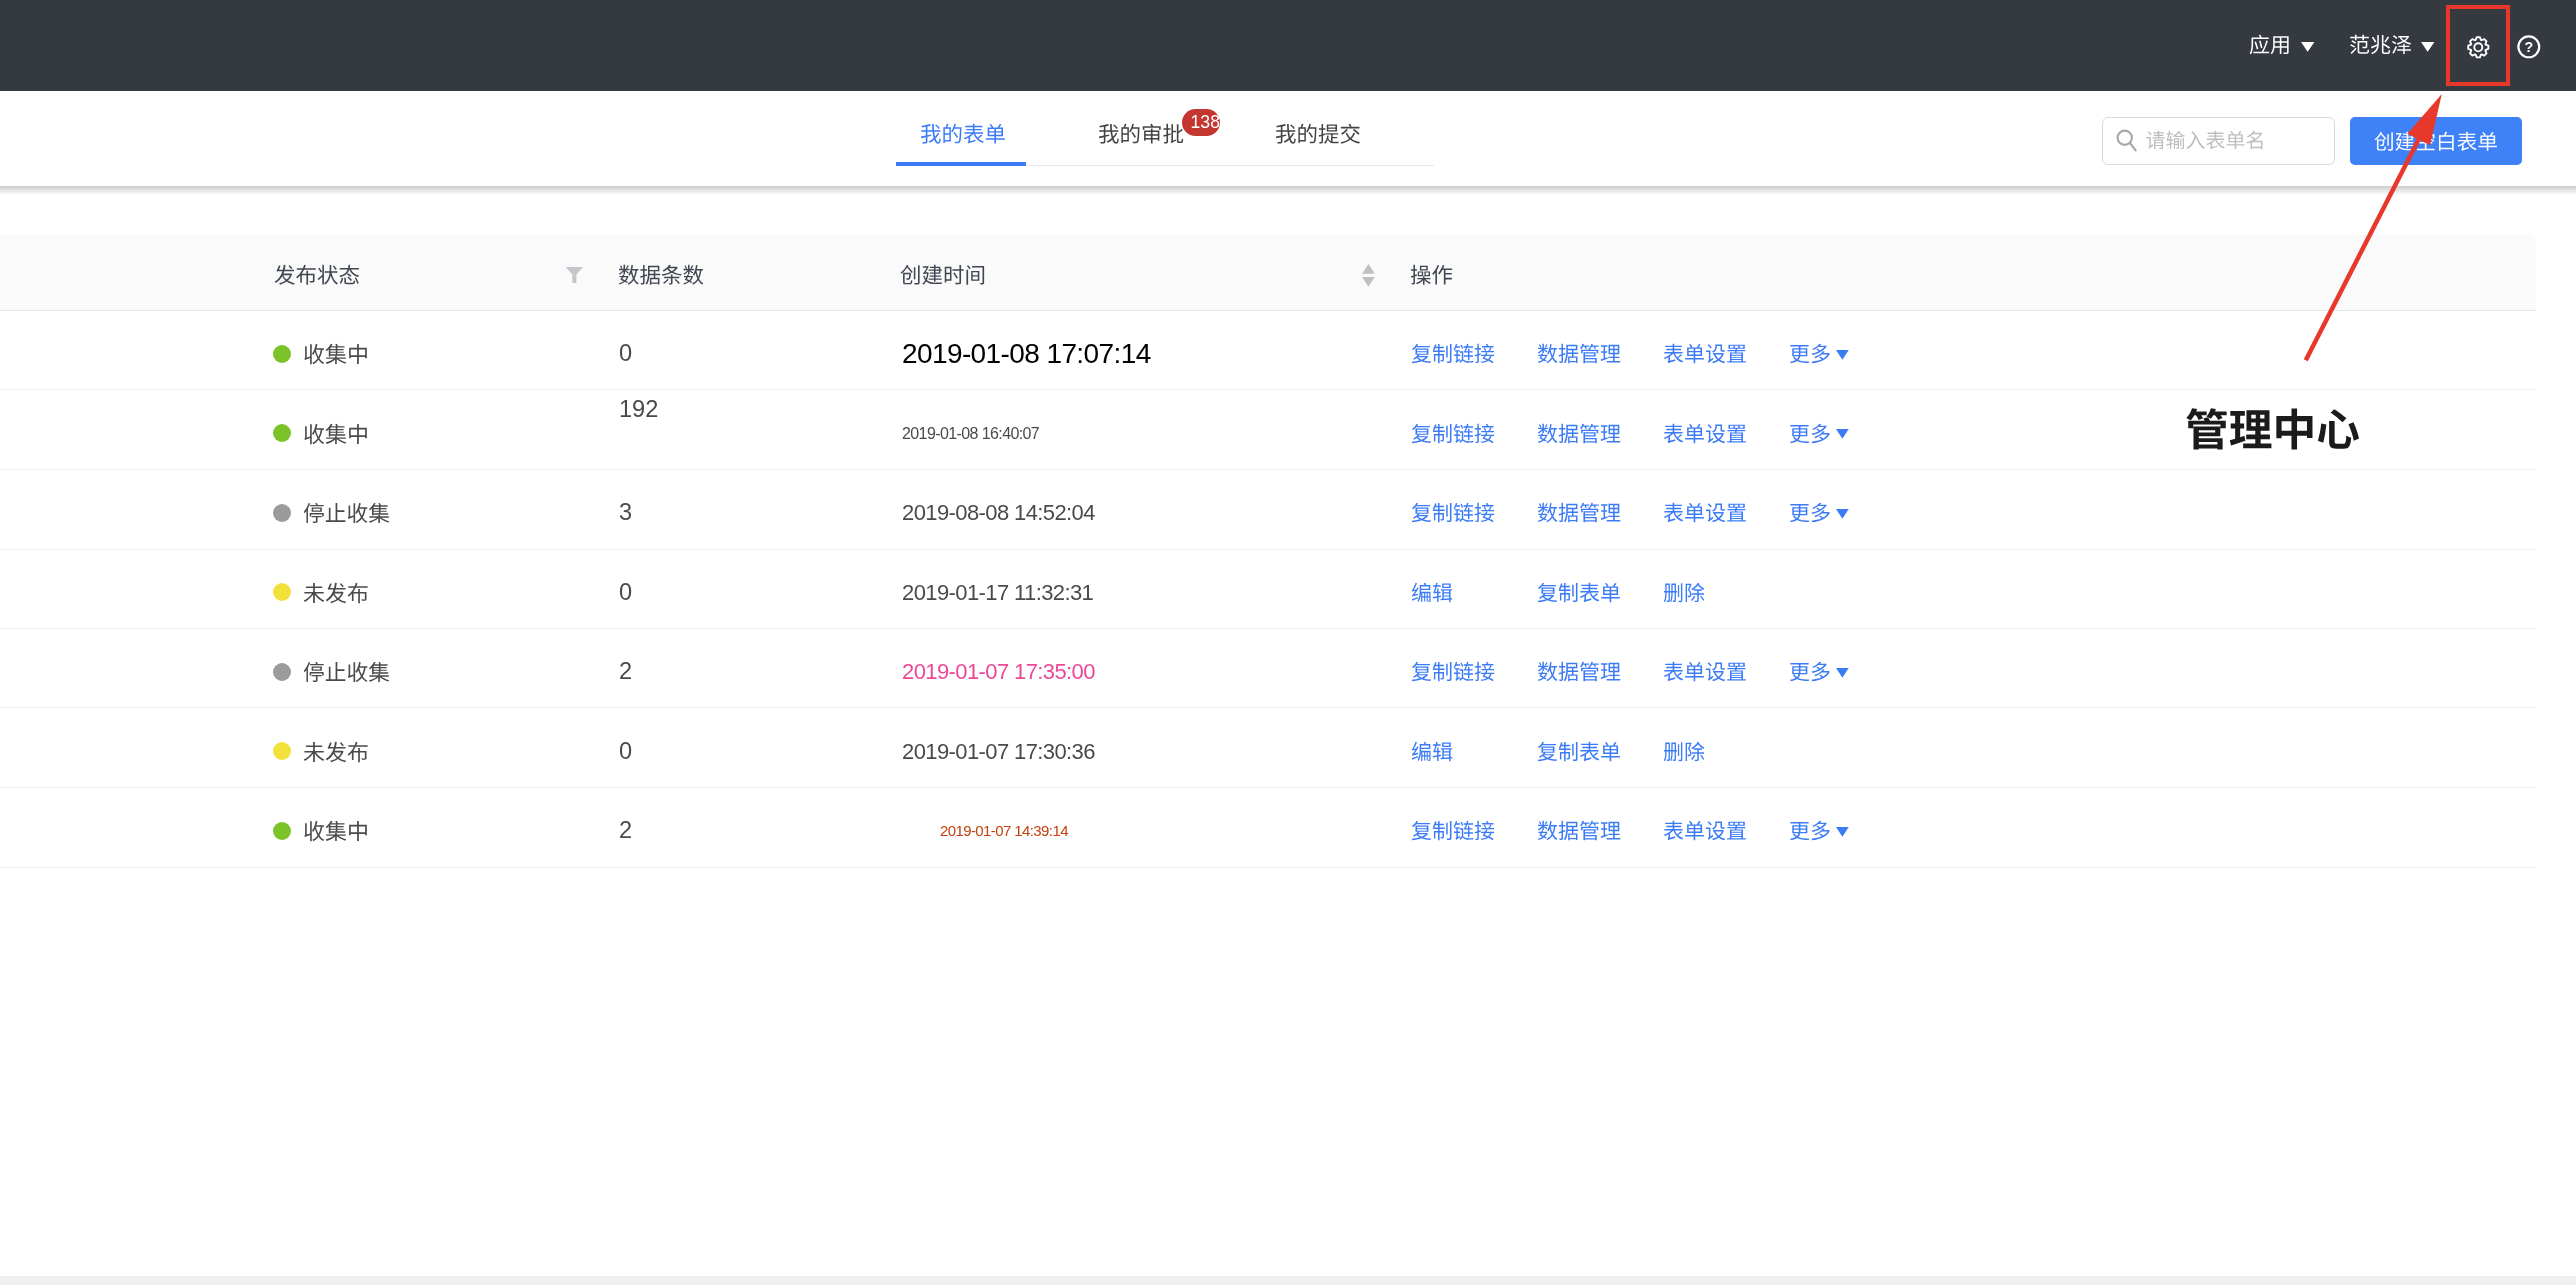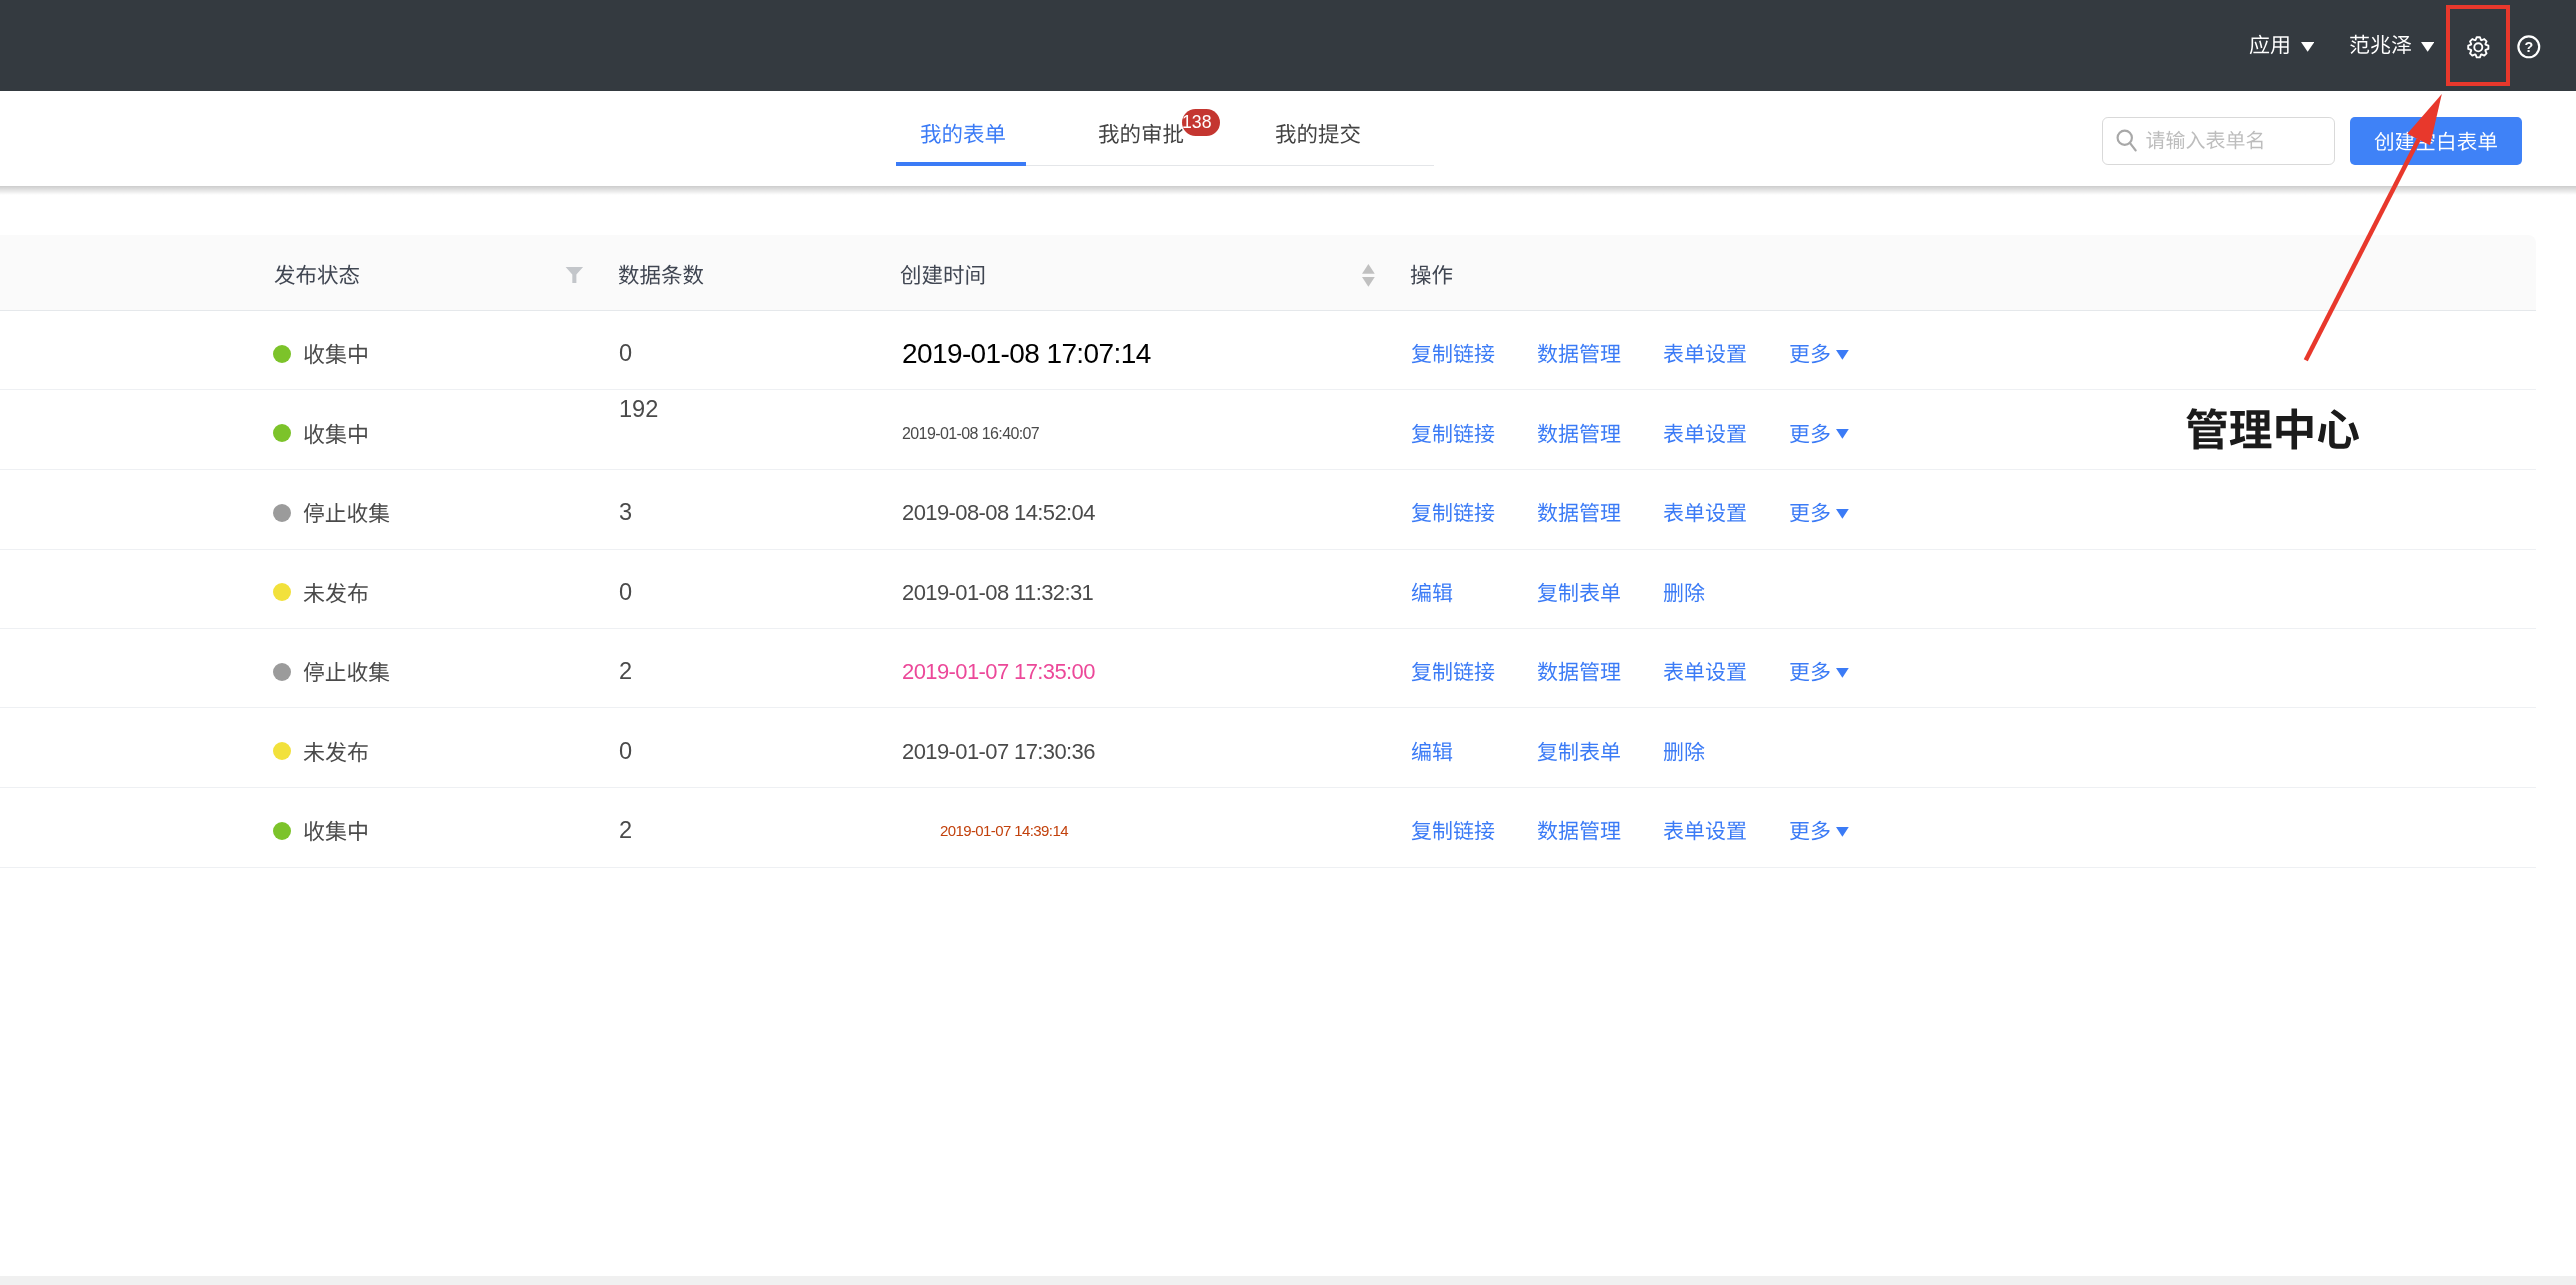--- a/index.html
+++ b/index.html
@@ -54,21 +54,21 @@
   </svg>
 <svg style="position:absolute;left:1275px;top:123px" width="86" height="21.5" viewBox="0 0 4000 1000" fill="#434343">
     <g transform="translate(0,880) scale(1,-1)">
       <path transform="translate(0,0)" d="M704 774C762 723 830 650 861 602L922 646C889 693 819 764 761 814ZM832 427C798 363 753 300 700 243C683 310 669 388 659 473H946V544H651C643 634 639 731 639 832H560C561 733 566 636 574 544H345V720C406 733 464 748 513 765L460 828C364 792 202 758 62 737C71 719 81 692 85 674C144 682 208 692 270 704V544H56V473H270V296L41 251L63 175L270 222V17C270 0 264 -5 247 -6C229 -7 170 -7 106 -5C117 -26 130 -60 133 -81C216 -81 270 -79 301 -67C334 -55 345 -32 345 17V240L530 283L524 350L345 312V473H581C594 364 613 264 637 180C565 114 484 58 399 17C418 1 440 -24 451 -42C526 -3 598 47 663 105C708 -12 770 -83 849 -83C924 -83 952 -34 965 132C945 139 918 156 902 173C896 44 884 -7 856 -7C806 -7 760 57 724 163C793 234 853 314 898 399Z"></path>
       <path transform="translate(1000,0)" d="M552 423C607 350 675 250 705 189L769 229C736 288 667 385 610 456ZM240 842C232 794 215 728 199 679H87V-54H156V25H435V679H268C285 722 304 778 321 828ZM156 612H366V401H156ZM156 93V335H366V93ZM598 844C566 706 512 568 443 479C461 469 492 448 506 436C540 484 572 545 600 613H856C844 212 828 58 796 24C784 10 773 7 753 7C730 7 670 8 604 13C618 -6 627 -38 629 -59C685 -62 744 -64 778 -61C814 -57 836 -49 859 -19C899 30 913 185 928 644C929 654 929 682 929 682H627C643 729 658 779 670 828Z"></path>
       <path transform="translate(2000,0)" d="M478 617H812V538H478ZM478 750H812V671H478ZM409 807V480H884V807ZM429 297C413 149 368 36 279 -35C295 -45 324 -68 335 -80C388 -33 428 28 456 104C521 -37 627 -65 773 -65H948C951 -45 961 -14 971 3C936 2 801 2 776 2C742 2 710 3 680 8V165H890V227H680V345H939V408H364V345H609V27C552 52 508 97 479 181C487 215 493 251 498 289ZM164 839V638H40V568H164V348C113 332 66 319 29 309L48 235L164 273V14C164 0 159 -4 147 -4C135 -5 96 -5 53 -4C62 -24 72 -55 74 -73C137 -74 176 -71 200 -59C225 -48 234 -27 234 14V296L345 333L335 401L234 370V568H345V638H234V839Z"></path>
       <path transform="translate(3000,0)" d="M318 597C258 521 159 442 70 392C87 380 115 351 129 336C216 393 322 483 391 569ZM618 555C711 491 822 396 873 332L936 382C881 445 768 536 677 598ZM352 422 285 401C325 303 379 220 448 152C343 72 208 20 47 -14C61 -31 85 -64 93 -82C254 -42 393 16 503 102C609 16 744 -42 910 -74C920 -53 941 -22 958 -5C797 21 663 74 559 151C630 220 686 303 727 406L652 427C618 335 568 260 503 199C437 261 387 336 352 422ZM418 825C443 787 470 737 485 701H67V628H931V701H517L562 719C549 754 516 809 489 849Z"></path>
     </g>
   </svg>
 <div class="abs" style="left:1182px;top:109px;width:38px;height:27px;background:#c43630;border-radius:13.8px"></div>
-<div class="abs" style="left:1182px;top:109px;width:38px;height:27px;line-height:27px;text-align:left;font-size:17.7px;color:#fff">138</div>
+<div class="abs" style="left:1182px;top:109px;width:38px;height:27px;line-height:27px;text-align:right;font-size:17.7px;color:#fff">138</div>
 <div class="abs" style="left:896px;top:165px;width:538px;height:1.4px;background:#e4e6e9"></div>
 <div class="abs" style="left:896px;top:162px;width:130px;height:3.7px;background:#3b7bf6"></div>
 <div class="abs" style="left:2102px;top:117px;width:233px;height:48px;border:1.4px solid #d9d9d9;border-radius:5.9px;background:#fff"></div>
 <svg class="abs" style="left:2116px;top:129px" width="21.6" height="23.6" viewBox="0 0 22 24">
 <circle cx="8.9" cy="8.9" r="7.3" fill="none" stroke="#a8a8a8" stroke-width="2.2"></circle>
 <line x1="14.1" y1="14.1" x2="20" y2="21.7" stroke="#a8a8a8" stroke-width="2.3" stroke-linecap="round"></line>
 </svg>
 <svg style="position:absolute;left:2145px;top:130px" width="121" height="20" viewBox="0 0 6000 1000" fill="#bdbdbd">
     <g transform="translate(0,880) scale(1,-1)">
       <path transform="translate(0,0)" d="M107 772C159 725 225 659 256 617L307 670C276 711 208 773 155 818ZM42 526V454H192V88C192 44 162 14 144 2C157 -13 177 -44 184 -62C198 -41 224 -20 393 110C385 125 373 154 368 174L264 96V526ZM494 212H808V130H494ZM494 265V342H808V265ZM614 840V762H382V704H614V640H407V585H614V516H352V458H960V516H688V585H899V640H688V704H929V762H688V840ZM424 400V-79H494V75H808V5C808 -7 803 -11 790 -12C776 -13 728 -13 677 -11C687 -29 696 -57 699 -76C770 -76 816 -76 843 -64C872 -53 880 -33 880 4V400Z"></path>
@@ -269,21 +269,21 @@
   </svg>
 <div class="abs" style="left:273px;top:583px;width:18px;height:18px;border-radius:50%;background:#f2e13b"></div>
 <svg style="position:absolute;left:303px;top:582px" width="66" height="22" viewBox="0 0 3000 1000" fill="#4a4a4a">
     <g transform="translate(0,880) scale(1,-1)">
       <path transform="translate(0,0)" d="M459 839V676H133V602H459V429H62V355H416C326 226 174 101 34 39C51 24 76 -5 89 -24C221 44 362 163 459 296V-80H538V300C636 166 778 42 911 -25C924 -5 949 25 966 40C826 101 673 226 581 355H942V429H538V602H874V676H538V839Z"></path>
       <path transform="translate(1000,0)" d="M673 790C716 744 773 680 801 642L860 683C832 719 774 781 731 826ZM144 523C154 534 188 540 251 540H391C325 332 214 168 30 57C49 44 76 15 86 -1C216 79 311 181 381 305C421 230 471 165 531 110C445 49 344 7 240 -18C254 -34 272 -62 280 -82C392 -51 498 -5 589 61C680 -6 789 -54 917 -83C928 -62 948 -32 964 -16C842 7 736 50 648 108C735 185 803 285 844 413L793 437L779 433H441C454 467 467 503 477 540H930L931 612H497C513 681 526 753 537 830L453 844C443 762 429 685 411 612H229C257 665 285 732 303 797L223 812C206 735 167 654 156 634C144 612 133 597 119 594C128 576 140 539 144 523ZM588 154C520 212 466 281 427 361H742C706 279 652 211 588 154Z"></path>
       <path transform="translate(2000,0)" d="M399 841C385 790 367 738 346 687H61V614H313C246 481 153 358 31 275C45 259 65 230 76 211C130 249 179 294 222 343V13H297V360H509V-81H585V360H811V109C811 95 806 91 789 90C773 90 715 89 651 91C661 72 673 44 676 23C762 23 815 23 846 35C877 47 886 68 886 108V431H811H585V566H509V431H291C331 489 366 550 396 614H941V687H428C446 732 462 778 476 823Z"></path>
     </g>
   </svg>
 <div class="abs" style="left:619px;top:579px;height:27.6px;line-height:27.6px;font-size:23.6px;color:#4a4a4a">0</div>
-<div class="abs" style="left:902px;top:580px;height:25.6px;line-height:25.6px;font-size:22px;letter-spacing:-0.6px;color:#4a4a4a">2019-01-08 11:32:31</div>
+<div class="abs" style="left:902px;top:580px;height:25.6px;line-height:25.6px;font-size:22px;letter-spacing:-0.6px;color:#4a4a4a">2019-01-17 11:32:31</div>
 <svg style="position:absolute;left:1411px;top:582px" width="42" height="21" viewBox="0 0 2000 1000" fill="#3b7bf6">
     <g transform="translate(0,880) scale(1,-1)">
       <path transform="translate(0,0)" d="M40 54 58 -15C140 18 245 61 346 103L332 163C223 121 114 79 40 54ZM61 423C75 430 98 435 205 450C167 386 132 335 116 316C87 278 66 252 45 248C53 230 64 196 68 182C87 194 118 204 339 255C336 271 333 298 334 317L167 282C238 374 307 486 364 597L303 632C286 593 265 554 245 517L133 505C190 593 246 706 287 815L215 840C179 719 112 587 91 554C71 520 55 496 38 491C46 473 57 438 61 423ZM624 350V202H541V350ZM675 350H746V202H675ZM481 412V-72H541V143H624V-47H675V143H746V-46H797V143H871V-7C871 -14 868 -16 861 -17C854 -17 836 -17 814 -16C822 -32 829 -56 831 -73C867 -73 890 -71 908 -62C926 -52 930 -35 930 -8V413L871 412ZM797 350H871V202H797ZM605 826C621 798 637 762 648 732H414V515C414 361 405 139 314 -21C329 -28 360 -50 372 -63C465 99 482 335 483 498H920V732H729C717 765 697 811 675 846ZM483 668H850V561H483Z"></path>
       <path transform="translate(1000,0)" d="M551 751H819V650H551ZM482 808V594H892V808ZM81 332C89 340 119 346 153 346H244V202L40 167L56 94L244 132V-76H313V146L427 169L423 234L313 214V346H405V414H313V568H244V414H148C176 483 204 565 228 650H412V722H247C255 756 263 791 269 825L196 840C191 801 183 761 174 722H47V650H157C136 570 115 504 105 479C88 435 75 403 58 398C66 380 77 346 81 332ZM815 472V386H560V472ZM400 76 412 8 815 40V-80H885V46L959 52L960 115L885 110V472H953V535H423V472H491V82ZM815 329V242H560V329ZM815 185V105L560 86V185Z"></path>
     </g>
   </svg>
 <svg style="position:absolute;left:1537px;top:582px" width="84" height="21" viewBox="0 0 4000 1000" fill="#3b7bf6">
     <g transform="translate(0,880) scale(1,-1)">
       <path transform="translate(0,0)" d="M288 442H753V374H288ZM288 559H753V493H288ZM213 614V319H325C268 243 180 173 93 127C109 115 135 90 147 78C187 102 229 132 269 166C311 123 362 85 422 54C301 18 165 -3 33 -13C45 -30 58 -61 62 -80C214 -65 372 -36 508 15C628 -32 769 -60 920 -72C930 -53 947 -23 963 -6C830 2 705 21 596 52C688 97 766 155 818 228L771 259L759 255H358C375 275 391 296 405 317L399 319H831V614ZM267 840C220 741 134 649 48 590C63 576 86 545 96 530C148 570 201 622 246 680H902V743H292C308 768 323 793 335 819ZM700 197C650 151 583 113 505 83C430 113 367 151 320 197Z"></path>
       <path transform="translate(1000,0)" d="M676 748V194H747V748ZM854 830V23C854 7 849 2 834 2C815 1 759 1 700 3C710 -20 721 -55 725 -76C800 -76 855 -74 885 -62C916 -48 928 -26 928 24V830ZM142 816C121 719 87 619 41 552C60 545 93 532 108 524C125 553 142 588 158 627H289V522H45V453H289V351H91V2H159V283H289V-79H361V283H500V78C500 67 497 64 486 64C475 63 442 63 400 65C409 46 418 19 421 -1C476 -1 515 0 538 11C563 23 569 42 569 76V351H361V453H604V522H361V627H565V696H361V836H289V696H183C194 730 204 766 212 802Z"></path>

